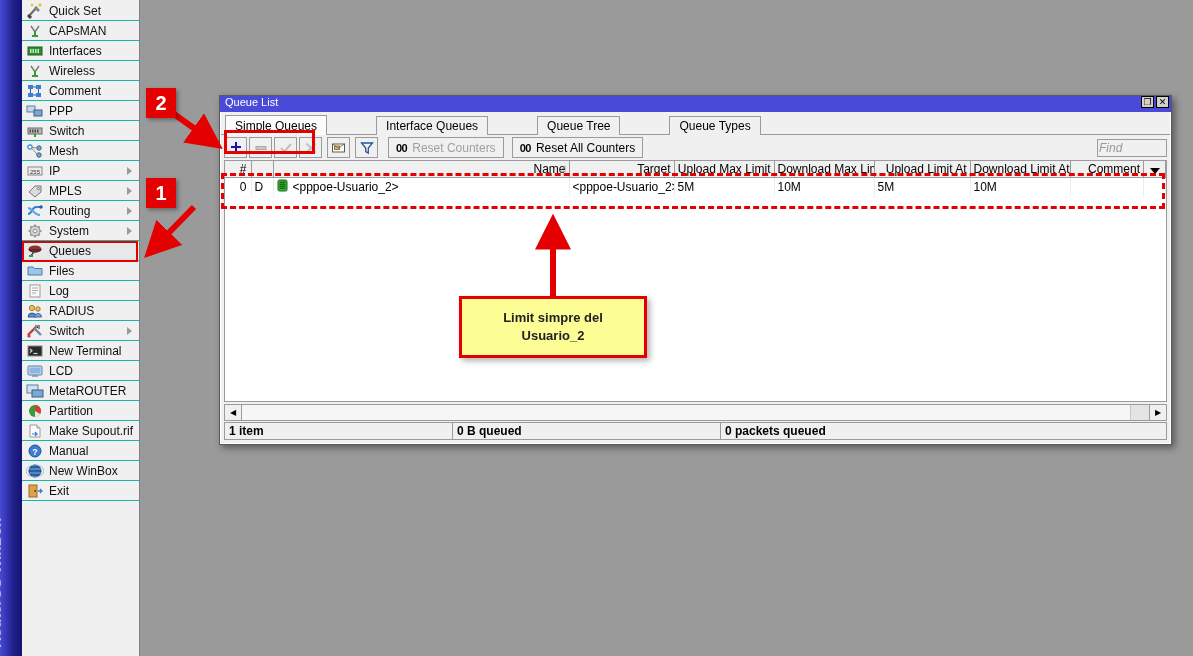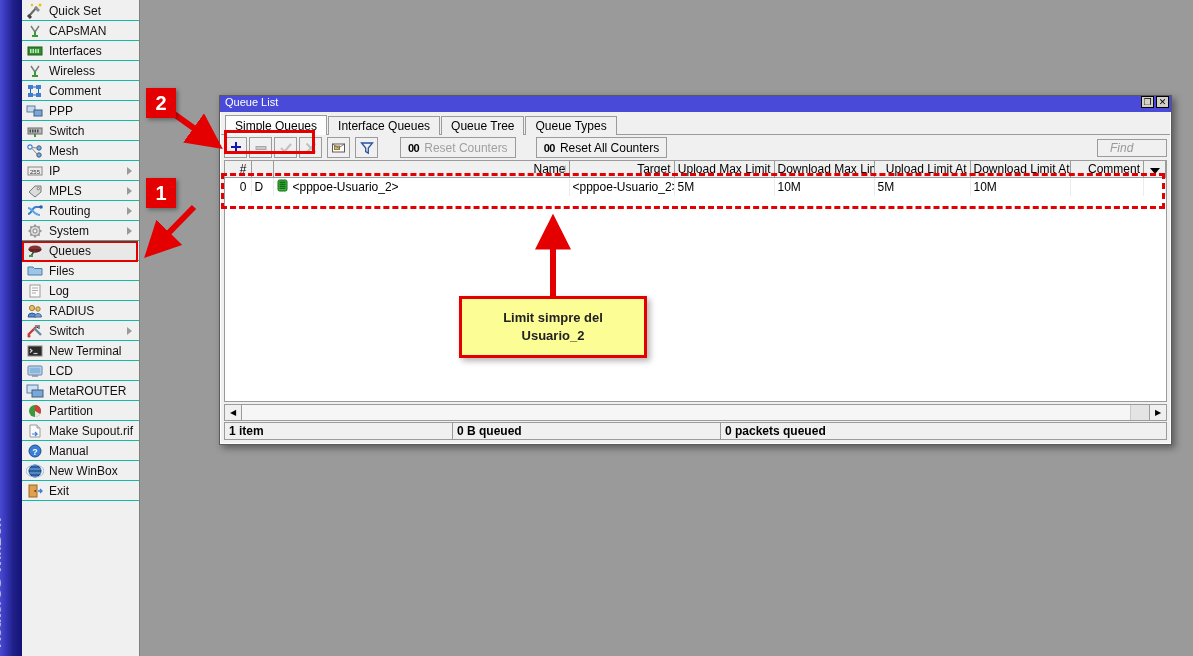--- a/index.html
+++ b/index.html
@@ -146,20 +146,21 @@
 
   
   #qw-tabs {
     height: 22px;
     display: flex;
     align-items: flex-end;
     padding-left: 4px;
     background: #f0f0f0;
     border-bottom: 1px solid #9b9b9b;
     flex: 0 0 22px;
+    gap: 48px;
   }
   .qtab {
     height: 19px;
     padding: 0 9px;
     display: flex; align-items: center;
     background: #f0f0f0;
     border: 1px solid #9b9b9b;
     border-bottom: none;
     margin-right: 1px;
     font-size: 12px;
@@ -202,21 +203,21 @@
     margin-right: 2px;
     display: flex; align-items: center; justify-content: center;
     box-sizing: border-box;
     cursor: default;
   }
   .tb-btn.gapped { margin-left: 3px; }
   .tb-text-btn {
     height: 21px;
     border: 1px solid #9b9b9b;
     background: #f0f0f0;
-    margin-left: 20px;
+    margin-left: 8px;
     display: flex; align-items: center;
     padding: 0 7px;
     font-size: 12px;
     box-sizing: border-box;
     cursor: default;
     white-space: nowrap;
   }
   .tb-text-btn .oo {
     font-weight: bold;
     font-size: 11px;
@@ -226,21 +227,21 @@
   .tb-text-btn.disabled { color: #a0a0a0; }
   .tb-text-btn.disabled .oo { color: #000; }
   #find-box {
     margin-left: auto;
     width: 70px; height: 18px;
     border: 1px solid #9b9b9b;
     background: #f0f0f0;
     font-style: italic;
     color: #9a9a9a;
     font-size: 12px;
-    padding: 0 12px;
+    padding: 0 1px;
     box-sizing: border-box;
     display: flex; align-items: center;
   }
 
   
   #qw-table-wrap {
     flex: 1 1 auto;
     background: #ffffff;
     border-top: 1px solid #9b9b9b;
     margin: 0 3px;

